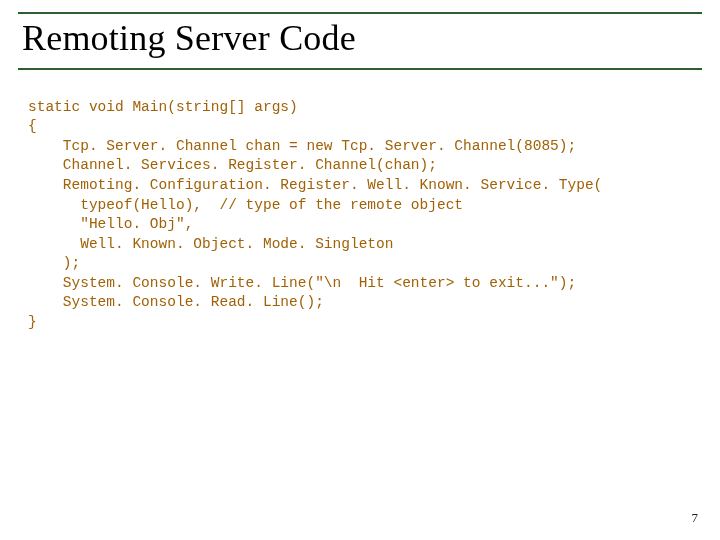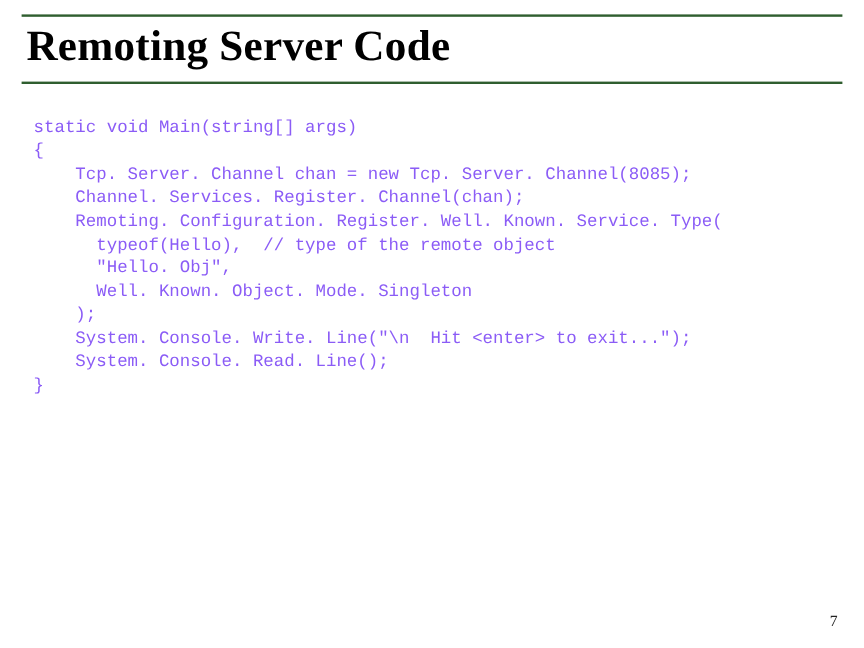--- a/index.html
+++ b/index.html
@@ -23,29 +23,28 @@
     border-top: 2px solid #2f5e2f;
     border-bottom: 2px solid #2f5e2f;
     padding: 6px 0 10px 4px;
     margin-bottom: 28px;
   }
   .title {
     font-size: 36px;
     line-height: 1.05;
     color: #000;
     letter-spacing: 0.2px;
-    font-weight: bold;
   }
   pre.code {
     font-family: "Courier New", Courier, monospace;
     font-size: 14.5px;
     line-height: 1.35;
     white-space: pre;
     margin: 0 0 0 10px;
-    color: #8b5cf6;
+    color: #a16207;
   }
   .pagenum {
     position: absolute;
     right: 22px;
     bottom: 14px;
     font-size: 13px;
     color: #222;
     font-family: "Times New Roman", Times, serif;
   }
 </style>

